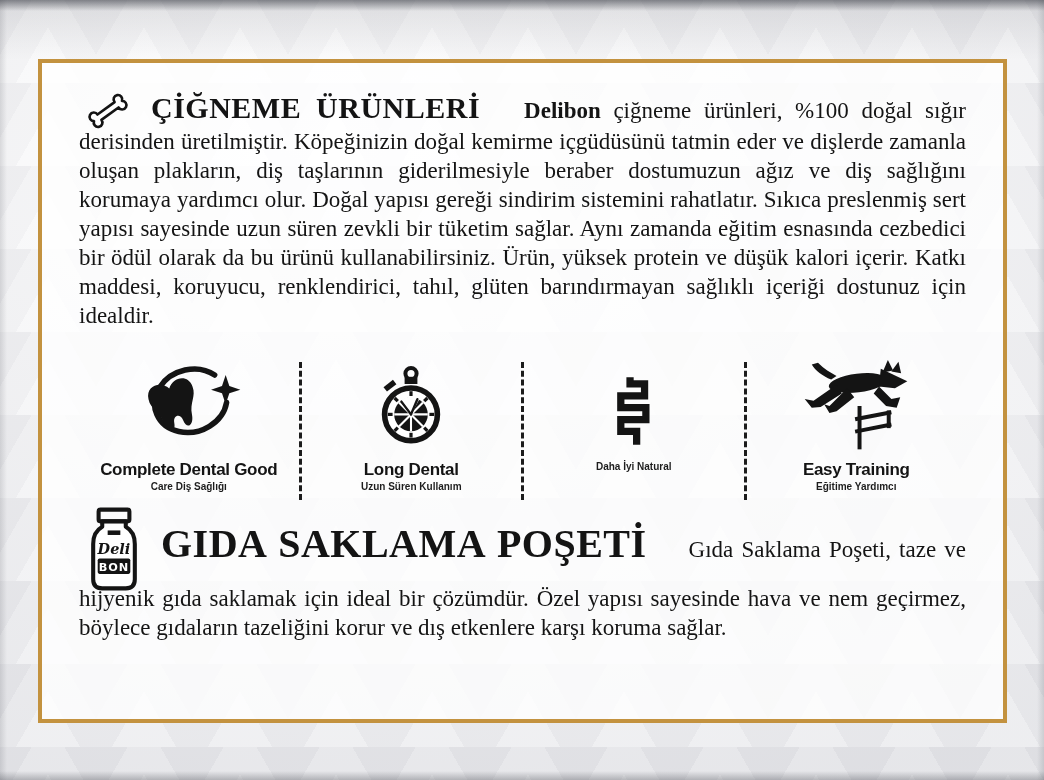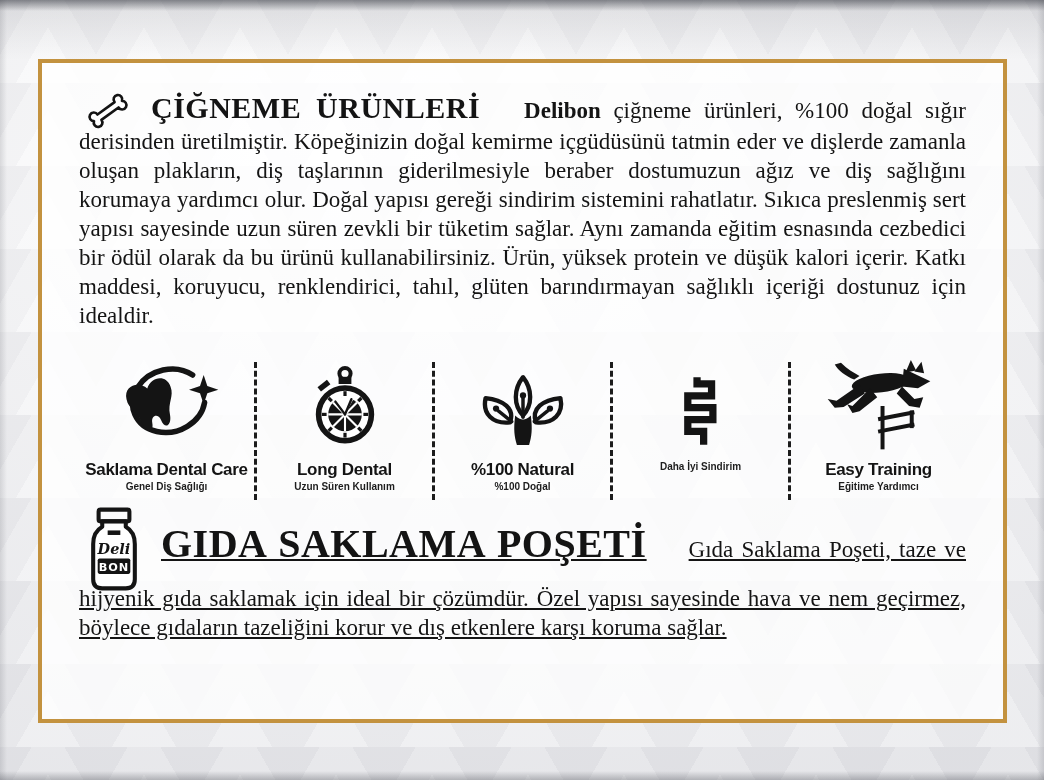--- a/index.html
+++ b/index.html
@@ -28,21 +28,21 @@
   .brand{font-weight:bold;}
   .bone{display:inline-block;width:58px;height:48px;vertical-align:middle;margin:-12px 14px -8px 0;}
   
   .features{display:flex;margin-top:32px;align-items:stretch;}
   .feature{flex:1 1 0;text-align:center;padding:2px 4px 6px 4px;min-width:0;}
   .feature + .feature{border-left:3px dashed #1c1c1c;}
   .fic{height:88px;display:flex;align-items:flex-end;justify-content:center;margin-bottom:8px;}
   .ft{font-family:"Liberation Sans",sans-serif;font-weight:bold;font-size:17px;line-height:1.2;letter-spacing:-.3px;}
   .fs{font-family:"Liberation Sans",sans-serif;font-weight:bold;font-size:10px;line-height:1.35;color:#1d1d1d;}
   
-  .sec2{margin-top:20px;text-decoration:underline;}
+  .sec2{margin-top:20px;}
   .jar{display:inline-block;width:70px;height:86px;vertical-align:middle;margin:-14px 12px -8px 0;}
   .h2{font-weight:bold;font-size:40px;letter-spacing:.5px;margin-right:42px;white-space:nowrap;}
   svg .ink{fill:#141414;}
 </style>
 </head>
 <body>
 
 <div class="stage">
   <div class="card">
 
@@ -57,22 +57,22 @@
     <div class="features">
 
       <div class="feature">
         <div class="fic">
           <svg width="104" height="88" viewBox="0 0 112 96" aria-hidden="true">
             <path d="M84,12 A40,34 -18 1 0 97,42" fill="none" stroke="#141414" stroke-width="6" stroke-linecap="round"></path>
             <path class="ink" transform="rotate(-16 40 46)" d="M40,26 C33,15 16,16 15,31 C14,42 23,47 24,60 C25,72 34,75 35,63 C36,55 44,55 45,63 C46,75 55,72 56,60 C57,47 66,42 65,31 C64,16 47,15 40,26 Z"></path>
             <path class="ink" d="M96,12 L100,24 L112,28 L100,32 L96,44 L92,32 L80,28 L92,24 Z"></path>
           </svg>
         </div>
-        <div class="ft">Saklama Dental Care</div>
-        <div class="fs">Genel Diş Sağlığı</div>
+        <div class="ft">Complete Dental Good</div>
+        <div class="fs">Care Diş Sağlığı</div>
       </div>
 
       <div class="feature">
         <div class="fic">
           <svg width="80" height="88" viewBox="0 0 100 108" aria-hidden="true">
             <circle cx="50" cy="11" r="7" fill="none" stroke="#141414" stroke-width="5"></circle>
             <rect class="ink" x="42" y="15" width="16" height="9"></rect>
             <rect class="ink" x="16" y="23" width="15" height="7" transform="rotate(-38 23 26)"></rect>
             <circle cx="50" cy="62" r="33" fill="#ffffff" stroke="#141414" stroke-width="7"></circle>
             <g stroke="#141414" stroke-width="4">
@@ -96,50 +96,28 @@
             <g stroke="#141414" stroke-width="3" stroke-linecap="round">
               <line x1="50" y1="62" x2="38" y2="46"></line>
                 <line x1="50" y1="62" x2="58" y2="43"></line>
             </g>
           </svg>
         </div>
         <div class="ft">Long Dental</div>
         <div class="fs">Uzun Süren Kullanım</div>
       </div>
 
-      <div class="feature">
-        <div class="fic">
-          <svg width="102" height="80" viewBox="0 0 110 92" aria-hidden="true">
-            <g fill="none" stroke="#141414" stroke-width="5" stroke-linejoin="round">
-              <path d="M55,6 C44,20 44,38 55,50 C66,38 66,20 55,6 Z"></path>
-              <path d="M12,30 C8,48 20,60 40,58 C46,42 32,32 12,30 Z"></path>
-              <path d="M98,30 C102,48 90,60 70,58 C64,42 78,32 98,30 Z"></path>
-            </g>
-            <g stroke="#141414" stroke-width="4" stroke-linecap="round">
-              <line x1="55" y1="52" x2="55" y2="30"></line>
-              <line x1="42" y1="57" x2="27" y2="45"></line>
-              <line x1="68" y1="57" x2="83" y2="45"></line>
-            </g>
-            <circle class="ink" cx="55" cy="27" r="3.6"></circle>
-            <circle class="ink" cx="24" cy="42" r="3.6"></circle>
-            <circle class="ink" cx="86" cy="42" r="3.6"></circle>
-            <path class="ink" d="M46,50 C44,66 45,74 48,84 L62,84 C65,74 66,66 64,50 C58,56 52,56 46,50 Z"></path>
-          </svg>
-        </div>
-        <div class="ft">%100 Natural</div>
-        <div class="fs">%100 Doğal</div>
-      </div>
 
       <div class="feature">
         <div class="fic">
           <svg width="66" height="78" viewBox="0 0 100 112" aria-hidden="true">
             <path d="M44,2 L44,12 L66,12 L66,30 L30,30 L30,48 L68,48 L68,66 L30,66 L30,84 L54,84 L54,104" fill="none" stroke="#141414" stroke-width="11"></path>
           </svg>
         </div>
-        <div class="fs">Daha İyi Sindirim</div>
+        <div class="fs">Daha İyi Natural</div>
       </div>
 
       <div class="feature">
         <div class="fic">
           <svg width="112" height="92" viewBox="0 0 120 104" aria-hidden="true">
             <g class="ink" fill="#141414">
               <ellipse cx="62" cy="26" rx="33" ry="10.5" transform="rotate(-7 62 26)"></ellipse>
               <polygon points="88,10 118,24 104,32 86,30"></polygon>
               <polygon points="90,14 96,0 102,12"></polygon>
               <polygon points="100,13 108,2 111,15"></polygon>

